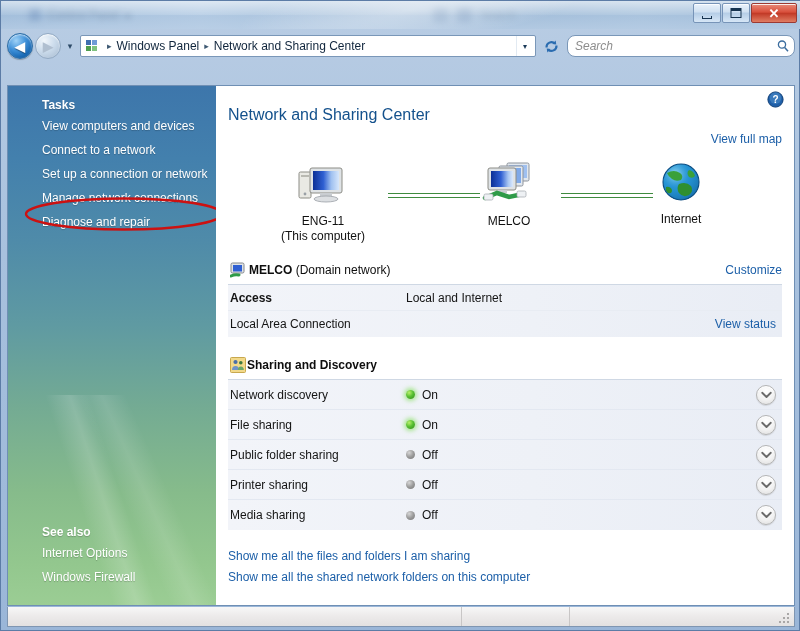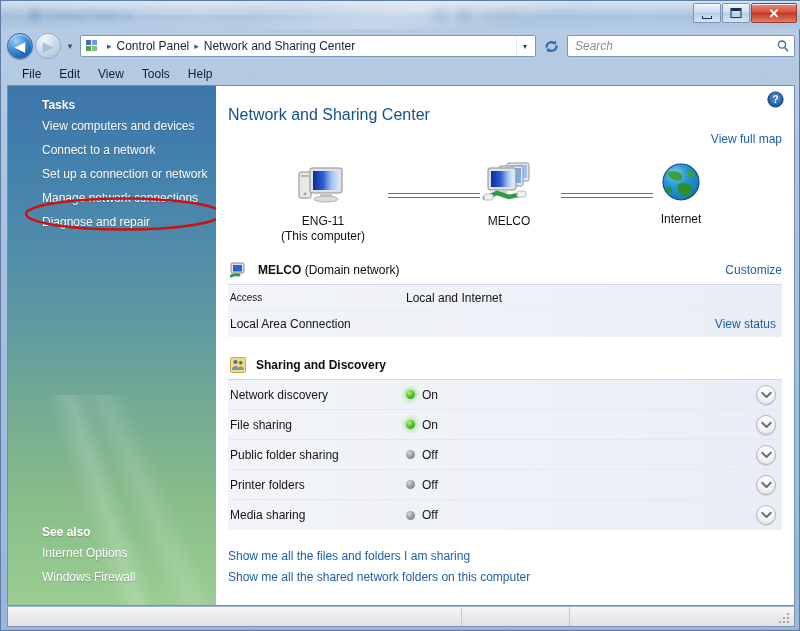--- a/index.html
+++ b/index.html
@@ -118,21 +118,21 @@
     margin-left:auto; width: 17px; height: 20px; display:flex;
     align-items:center; justify-content:center; color:#1b3a58; font-size:8px;
     border-left: 1px solid #e2eaf2;
   }
   #refreshbtn {
     width: 22px; height: 22px; flex: none; margin-right: 5px;
     display:flex; align-items:center; justify-content:center;
   }
   #searchbox {
     width: 228px; height: 22px; flex: none; background: #fff;
-    border: 1px solid #7a97b8; border-radius: 2px;
+    border: 1px solid #7a97b8; border-radius: 8px;
     display: flex; align-items: center; padding: 0 4px 0 7px;
   }
   #searchtext { flex:1; font-size: 12px; color: #8d8d8d; font-style: italic; }
   #searchicon { width:14px; height:14px; position:relative; }
 
   
   #menubar {
     position: absolute; left: 0; top: 62px; width: 800px; height: 22px;
     display: flex; align-items: center; padding-left: 12px; gap: 0px;
   }
@@ -195,38 +195,38 @@
   .node { position: absolute; text-align: center; width: 130px; }
   .nodelabel { font-size: 12px; color: #111; line-height: 15px; }
   .wire {
     position: absolute; height: 5px;
     border-top: 1px solid #3f8b3f; border-bottom: 1px solid #3f8b3f;
   }
 
   
   .section { margin: 0 12px; }
   .sechead {
-    display: flex; align-items: center; gap: 10px;
+    display: flex; align-items: center; gap: 1px;
     padding: 4px 0 6px 2px;
   }
   .sechead .title { font-size: 12px; color: #0e0e0e; }
   .sechead .title b { font-weight: bold; }
   .sechead .right {
     margin-left: auto; font-size: 12px; color: #1c5fa8; cursor: pointer; text-align: right;
   }
   .tablebox {
     border-top: 1px solid #cfd8e4;
     background: linear-gradient(90deg,#f2f4f9 0%, #eef1f7 55%, #e9edf5 100%);
   }
   .trow {
     display: flex; align-items: center; height: 26px;
     border-bottom: 1px solid #e8ecf3; padding-left: 2px;
   }
   .trow:last-child { border-bottom: none; }
-  .tkey { width: 176px; font-size: 10px; color: #141414; flex: none; }
+  .tkey { width: 176px; font-size: 12px; color: #141414; flex: none; font-weight: bold; }
   .tval { font-size: 12px; color: #141414; flex: 1; }
   .tlink { font-size: 12px; color: #1c5fa8; padding-right: 6px; cursor: pointer; }
 
   .srow {
     display: flex; align-items: center; height: 30px;
     border-bottom: 1px solid #e3e8f1; padding-left: 2px;
   }
   .srow:last-child { border-bottom: none; }
   .skey { width: 176px; font-size: 12px; color: #141414; flex: none; }
   .sstate { display: flex; align-items: center; gap: 7px; flex: 1; }
@@ -313,21 +313,21 @@
     </div>
 
     <div id="breadcrumb">
       <span id="cpicon">
         <i style="left:2px;  top:2px;  background:#3f6fb0;"></i>
         <i style="left:8px;  top:2px;  background:#6f9ad6;"></i>
         <i style="left:2px;  top:8px;  background:#4f9e4f;"></i>
         <i style="left:8px;  top:8px;  background:#7fc27f;"></i>
       </span>
       <span class="crumbsep">▸</span>
-      <span class="crumbtxt">Control Panel</span>
+      <span class="crumbtxt">Windows Panel</span>
       <span class="crumbsep">▸</span>
       <span class="crumbtxt">Network and Sharing Center</span>
       <span id="crumbdrop">▾</span>
     </div>
 
     <div id="refreshbtn">
       <svg width="17" height="17" viewBox="0 0 17 17">
         <path d="M3.5 9.5 A5 5 0 0 1 12 5.6" fill="none" stroke="#2a6cb0" stroke-width="2.1"></path>
         <path d="M12.6 2.6 L13.3 6.6 L9.4 5.9 Z" fill="#2a6cb0"></path>
         <path d="M13.5 7.5 A5 5 0 0 1 5 11.4" fill="none" stroke="#2a6cb0" stroke-width="2.1"></path>
@@ -339,27 +339,20 @@
       <span id="searchtext" title="Search">Search</span>
       <span id="searchicon">
         <svg width="14" height="14" viewBox="0 0 14 14">
           <circle cx="6" cy="5.6" r="3.6" fill="none" stroke="#3a6c9e" stroke-width="1.3"></circle>
           <line x1="8.7" y1="8.4" x2="12" y2="12.2" stroke="#3a6c9e" stroke-width="1.5"></line>
         </svg>
       </span>
     </div>
   </div>
 
-  <div id="menubar">
-    <span class="menuitem">File</span>
-    <span class="menuitem">Edit</span>
-    <span class="menuitem">View</span>
-    <span class="menuitem">Tools</span>
-    <span class="menuitem">Help</span>
-  </div>
 
   <div id="content">
 
     <div id="sidebar">
       <div class="sbhead">Tasks</div>
       <div class="sblink">View computers and devices</div>
       <div class="sblink">Connect to a network</div>
       <div class="sblink">Set up a connection or network</div>
       <div class="sblink">Manage network connections</div>
       <div class="sblink">Diagnose and repair</div>
@@ -533,21 +526,21 @@
               <span class="statetxt">Off</span>
             </span>
             <span class="chev">
               <svg width="11" height="8" viewBox="0 0 11 8">
                   <path d="M1.2 1.8 L5.5 6 L9.8 1.8" fill="none" stroke="#6b6b6b" stroke-width="1.9" stroke-linecap="round" stroke-linejoin="round"></path>
                 </svg>
             </span>
           </div>
 
           <div class="srow">
-            <span class="skey">Printer folders</span>
+            <span class="skey">Printer sharing</span>
             <span class="sstate">
               <span class="dot off"></span>
               <span class="statetxt">Off</span>
             </span>
             <span class="chev">
               <svg width="11" height="8" viewBox="0 0 11 8">
                   <path d="M1.2 1.8 L5.5 6 L9.8 1.8" fill="none" stroke="#6b6b6b" stroke-width="1.9" stroke-linecap="round" stroke-linejoin="round"></path>
                 </svg>
             </span>
           </div>

